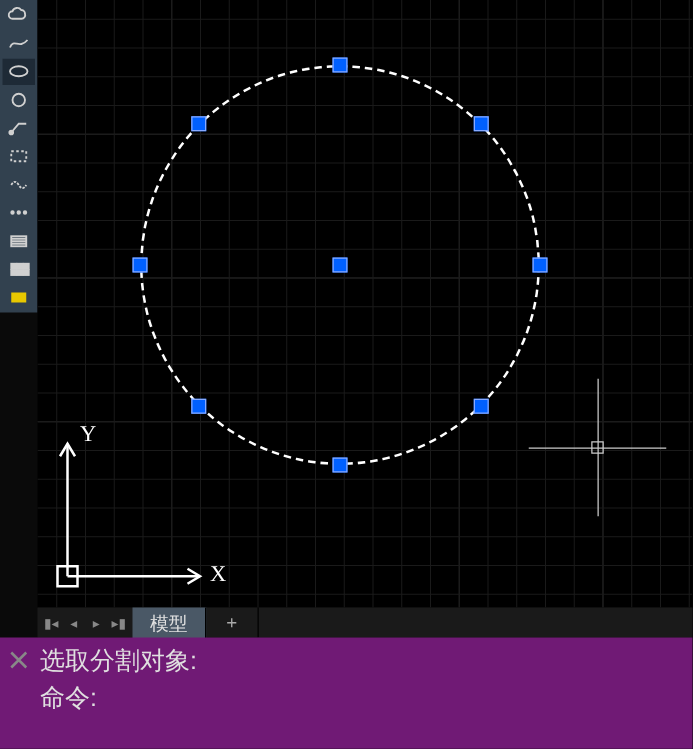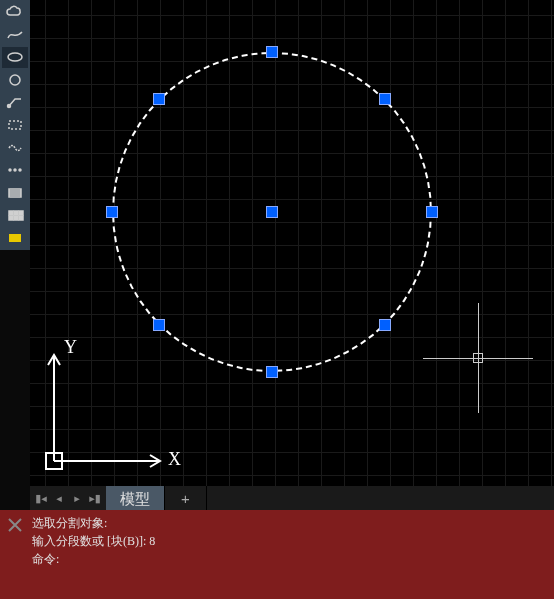--- a/index.html
+++ b/index.html
@@ -130,26 +130,26 @@
     align-items: center;
   }
   .tab.active { background: #4a5866; }
   .tab.plus { color: #aaa; padding: 2px 16px; }
   .cmdline {
     position: absolute;
     left: 0;
     right: 0;
     top: 510px;
     bottom: 0;
-    background: #7f1d1d;
+    background: #701a75;
     color: #e0e0e0;
-    font-size: 12px;
+    font-size: 20px;
     padding: 4px 6px 4px 32px;
     line-height: 1.5;
-    font-family: Liberation Serif, serif;
+    font-family: Liberation Sans, sans-serif;
   }
   .cmd-close {
     position: absolute;
     left: 6px;
     top: 6px;
     width: 18px;
     height: 18px;
     color: #888;
     cursor: pointer;
   }
@@ -269,15 +269,14 @@
   <div class="tab plus">+</div>
 </div>
 
 <div class="cmdline">
   <div class="cmd-close">
     <svg width="18" height="18" viewBox="0 0 18 18">
         <path d="M3 3 L15 15 M15 3 L3 15" stroke="#888" stroke-width="2"></path>
       </svg>
   </div>
   <div class="cmd-line">选取分割对象:</div>
-  <div class="cmd-line">输入分段数或 [块(B)]: 8</div>
   <div class="cmd-line">命令:</div>
 </div>
 
 </body></html>

